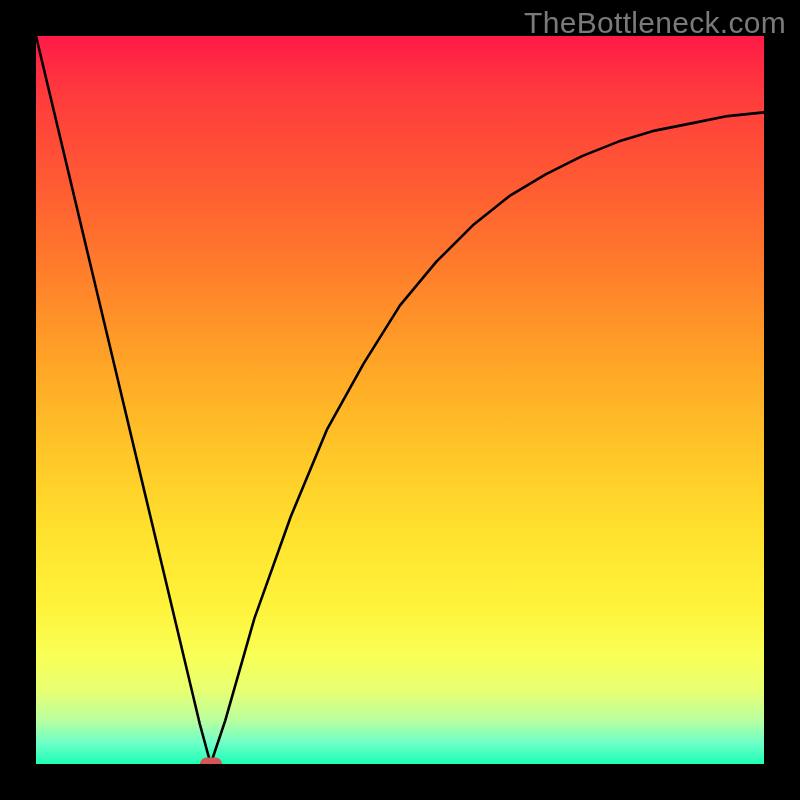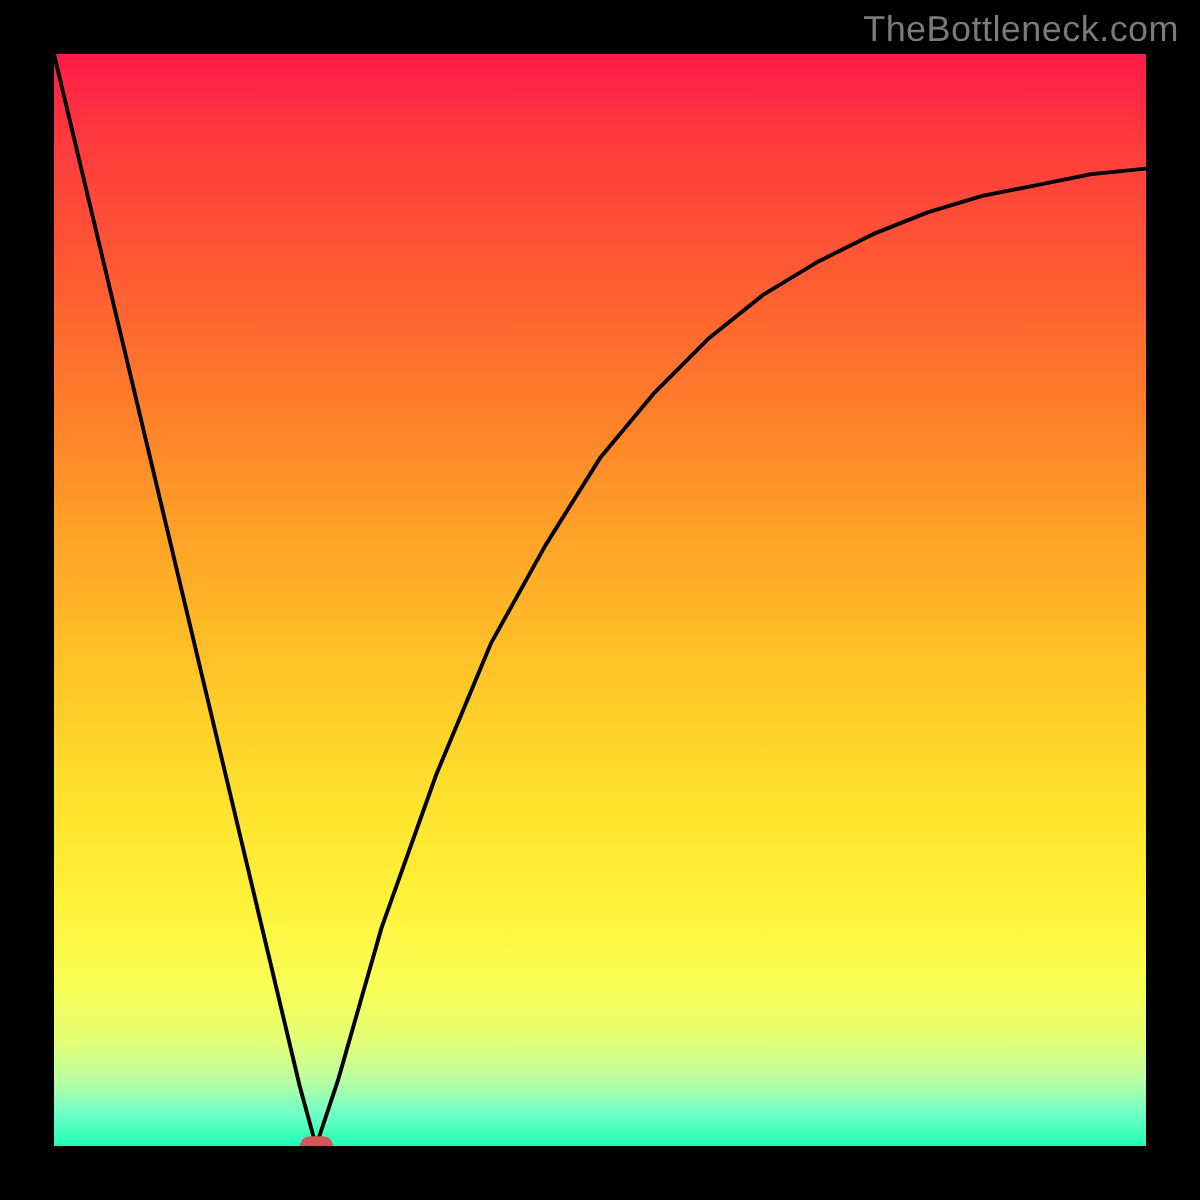--- a/index.html
+++ b/index.html
@@ -45,21 +45,21 @@
       #b9ffa0 94%,
       #70ffc7 97%,
       #1dffb6 100%
     );
   }
   .attribution {
     position: absolute;
     top: 6px;
     right: 14px;
     color: #7a7a7a;
-    font-size: 24px;
+    font-size: 30px;
     letter-spacing: 0.3px;
     font-weight: 400;
   }
   .curve {
     position: absolute;
     left: 0;
     top: 0;
     width: 728px;
     height: 728px;
   }

